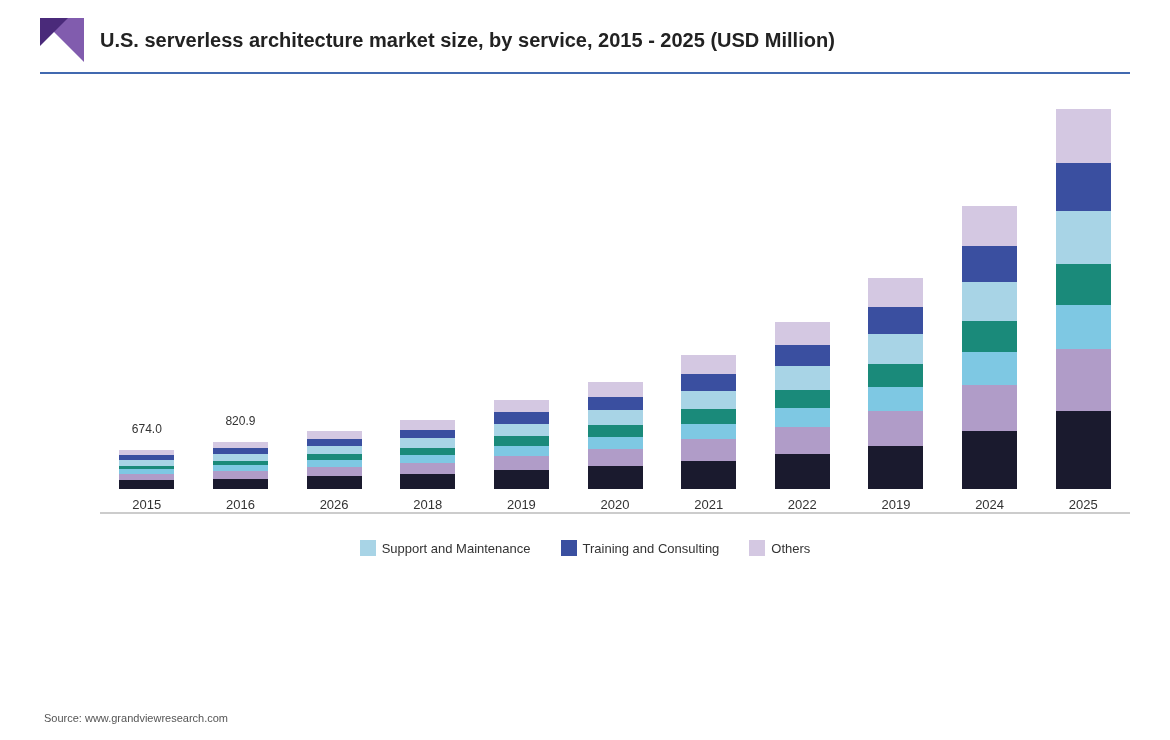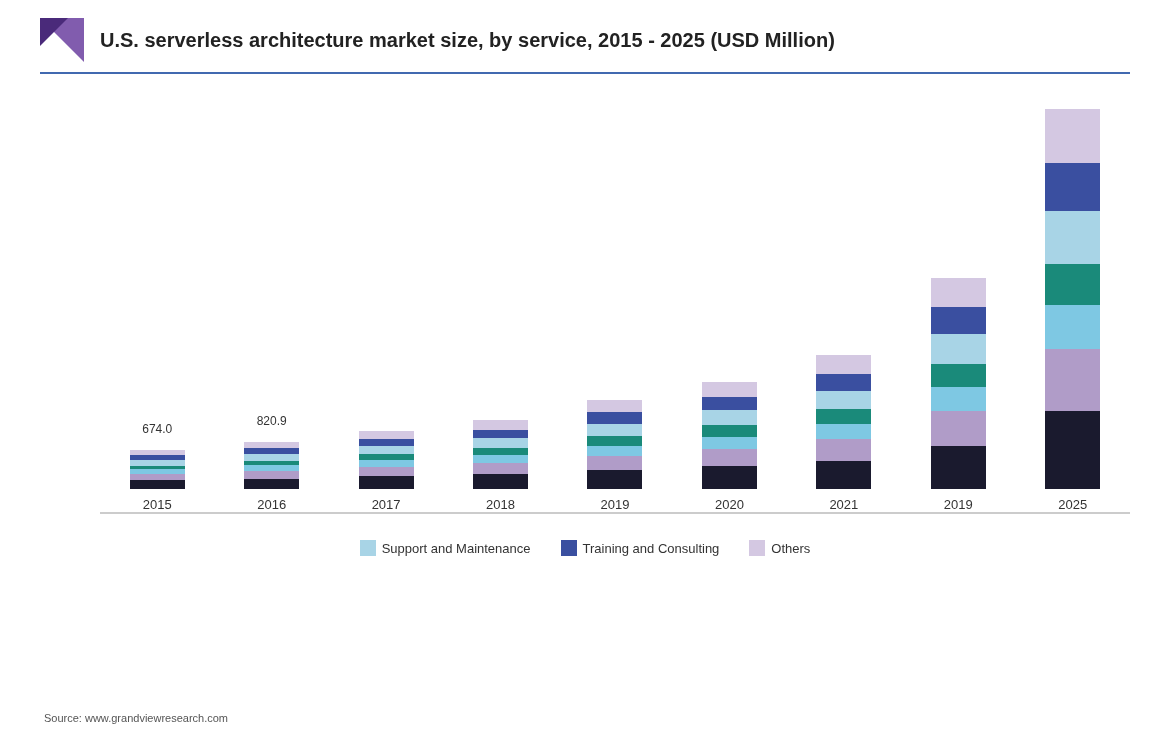--- a/index.html
+++ b/index.html
@@ -159,21 +159,21 @@
           <div class="bar-group">
             <div class="bar-stack" style="height: 58.0767px;">
               <div class="bar-segment" style="height: 12.6159px; background: rgb(26, 26, 46); width: 55px;"></div>
               <div class="bar-segment" style="height: 9.57069px; background: rgb(176, 156, 200); width: 55px;"></div>
               <div class="bar-segment" style="height: 6.52547px; background: rgb(126, 200, 227); width: 55px;"></div>
               <div class="bar-segment" style="height: 6.09044px; background: rgb(26, 138, 122); width: 55px;"></div>
               <div class="bar-segment" style="height: 8.04808px; background: rgb(168, 212, 230); width: 55px;"></div>
               <div class="bar-segment" style="height: 7.17802px; background: rgb(58, 79, 160); width: 55px;"></div>
               <div class="bar-segment" style="height: 8.04808px; background: rgb(212, 200, 226); width: 55px;"></div>
             </div>
-            <div class="x-label">2017</div>
+            <div class="x-label">2026</div>
           </div>
           <div class="bar-group">
             <div class="bar-stack" style="height: 68.9525px;">
               <div class="bar-segment" style="height: 14.7911px; background: rgb(26, 26, 46); width: 55px;"></div>
               <div class="bar-segment" style="height: 11.3108px; background: rgb(176, 156, 200); width: 55px;"></div>
               <div class="bar-segment" style="height: 7.83057px; background: rgb(126, 200, 227); width: 55px;"></div>
               <div class="bar-segment" style="height: 7.39554px; background: rgb(26, 138, 122); width: 55px;"></div>
               <div class="bar-segment" style="height: 9.57069px; background: rgb(168, 212, 230); width: 55px;"></div>
               <div class="bar-segment" style="height: 8.48311px; background: rgb(58, 79, 160); width: 55px;"></div>
               <div class="bar-segment" style="height: 9.57069px; background: rgb(212, 200, 226); width: 55px;"></div>
@@ -210,32 +210,56 @@
               <div class="bar-segment" style="height: 21.7516px; background: rgb(176, 156, 200); width: 55px;"></div>
               <div class="bar-segment" style="height: 15.2261px; background: rgb(126, 200, 227); width: 55px;"></div>
               <div class="bar-segment" style="height: 14.356px; background: rgb(26, 138, 122); width: 55px;"></div>
               <div class="bar-segment" style="height: 18.7064px; background: rgb(168, 212, 230); width: 55px;"></div>
               <div class="bar-segment" style="height: 16.7487px; background: rgb(58, 79, 160); width: 55px;"></div>
               <div class="bar-segment" style="height: 18.7064px; background: rgb(212, 200, 226); width: 55px;"></div>
             </div>
             <div class="x-label">2021</div>
           </div>
           <div class="bar-group">
+            <div class="bar-stack" style="height: 167.27px;">
+              <div class="bar-segment" style="height: 34.8025px; background: rgb(26, 26, 46); width: 55px;"></div>
+              <div class="bar-segment" style="height: 27.1895px; background: rgb(176, 156, 200); width: 55px;"></div>
+              <div class="bar-segment" style="height: 19.1414px; background: rgb(126, 200, 227); width: 55px;"></div>
+              <div class="bar-segment" style="height: 18.0538px; background: rgb(26, 138, 122); width: 55px;"></div>
+              <div class="bar-segment" style="height: 23.4917px; background: rgb(168, 212, 230); width: 55px;"></div>
+              <div class="bar-segment" style="height: 21.099px; background: rgb(58, 79, 160); width: 55px;"></div>
+              <div class="bar-segment" style="height: 23.4917px; background: rgb(212, 200, 226); width: 55px;"></div>
+            </div>
+            <div class="x-label">2022</div>
+          </div>
+          <div class="bar-group">
             <div class="bar-stack" style="height: 211.425px;">
               <div class="bar-segment" style="height: 43.5031px; background: rgb(26, 26, 46); width: 55px;"></div>
               <div class="bar-segment" style="height: 34.3675px; background: rgb(176, 156, 200); width: 55px;"></div>
               <div class="bar-segment" style="height: 24.3618px; background: rgb(126, 200, 227); width: 55px;"></div>
               <div class="bar-segment" style="height: 22.8392px; background: rgb(26, 138, 122); width: 55px;"></div>
               <div class="bar-segment" style="height: 29.7997px; background: rgb(168, 212, 230); width: 55px;"></div>
               <div class="bar-segment" style="height: 26.7544px; background: rgb(58, 79, 160); width: 55px;"></div>
               <div class="bar-segment" style="height: 29.7997px; background: rgb(212, 200, 226); width: 55px;"></div>
             </div>
             <div class="x-label">2019</div>
           </div>
           <div class="bar-group">
+            <div class="bar-stack" style="height: 283.205px;">
+              <div class="bar-segment" style="height: 58.2942px; background: rgb(26, 26, 46); width: 55px;"></div>
+              <div class="bar-segment" style="height: 46.1133px; background: rgb(176, 156, 200); width: 55px;"></div>
+              <div class="bar-segment" style="height: 32.6274px; background: rgb(126, 200, 227); width: 55px;"></div>
+              <div class="bar-segment" style="height: 30.6697px; background: rgb(26, 138, 122); width: 55px;"></div>
+              <div class="bar-segment" style="height: 39.8054px; background: rgb(168, 212, 230); width: 55px;"></div>
+              <div class="bar-segment" style="height: 35.8901px; background: rgb(58, 79, 160); width: 55px;"></div>
+              <div class="bar-segment" style="height: 39.8054px; background: rgb(212, 200, 226); width: 55px;"></div>
+            </div>
+            <div class="x-label">2024</div>
+          </div>
+          <div class="bar-group">
             <div class="bar-stack" style="height: 380px;">
               <div class="bar-segment" style="height: 77.8706px; background: rgb(26, 26, 46); width: 55px;"></div>
               <div class="bar-segment" style="height: 61.7745px; background: rgb(176, 156, 200); width: 55px;"></div>
               <div class="bar-segment" style="height: 43.9382px; background: rgb(126, 200, 227); width: 55px;"></div>
               <div class="bar-segment" style="height: 41.328px; background: rgb(26, 138, 122); width: 55px;"></div>
               <div class="bar-segment" style="height: 53.5089px; background: rgb(168, 212, 230); width: 55px;"></div>
               <div class="bar-segment" style="height: 48.071px; background: rgb(58, 79, 160); width: 55px;"></div>
               <div class="bar-segment" style="height: 53.5089px; background: rgb(212, 200, 226); width: 55px;"></div>
             </div>
             <div class="x-label">2025</div>

